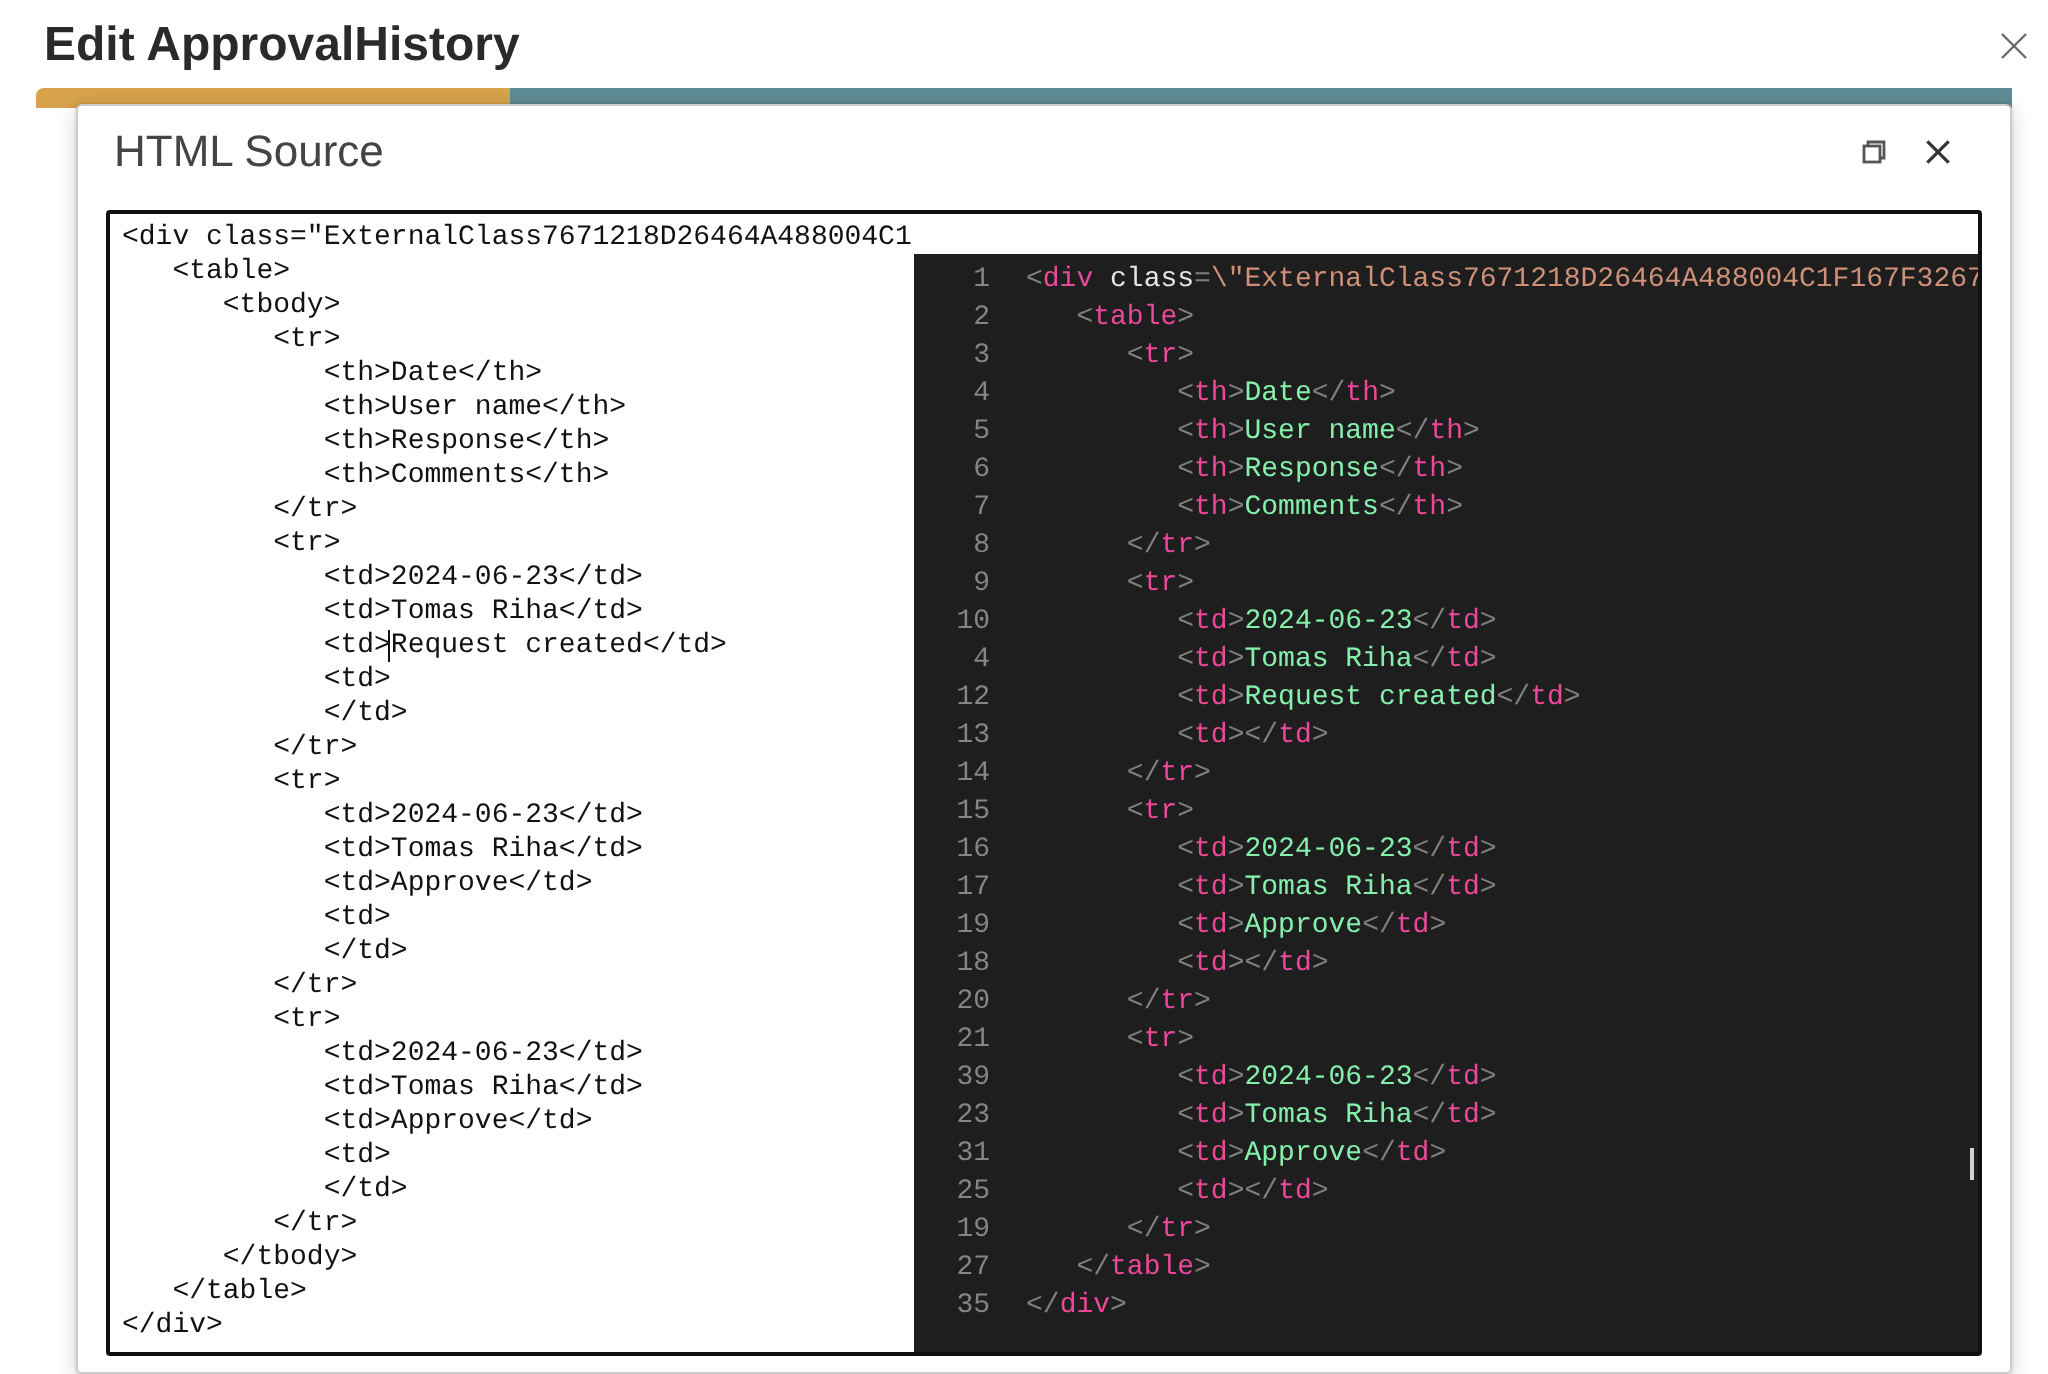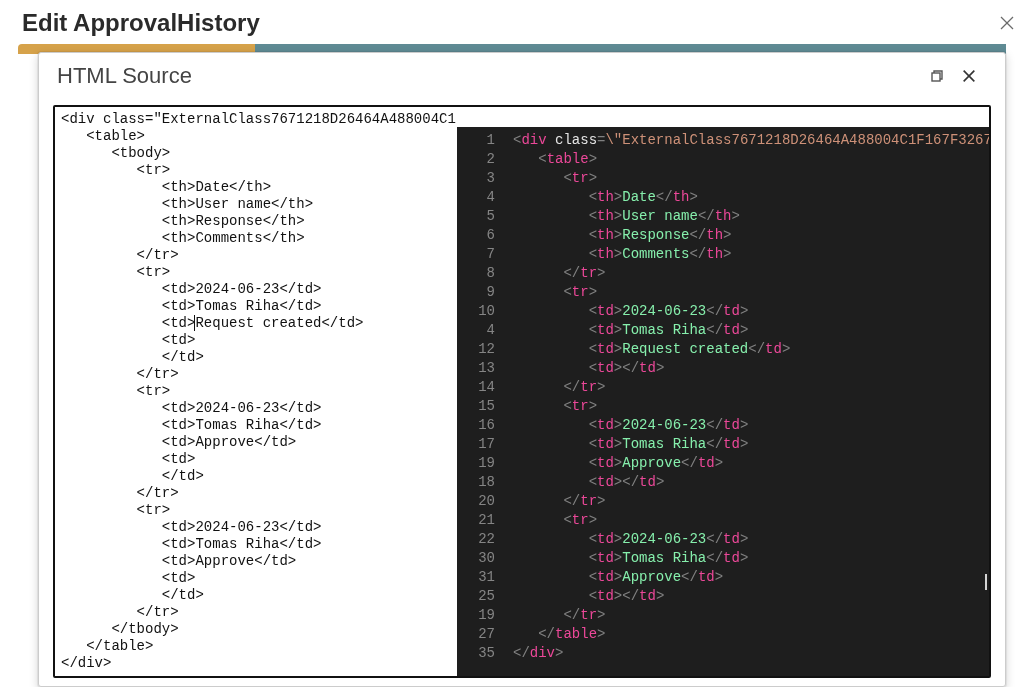--- a/index.html
+++ b/index.html
@@ -186,22 +186,22 @@
             <div>12</div>
             <div>13</div>
             <div>14</div>
             <div>15</div>
             <div>16</div>
             <div>17</div>
             <div>19</div>
             <div>18</div>
             <div>20</div>
             <div>21</div>
-            <div>22</div>
-            <div>30</div>
+            <div>39</div>
+            <div>23</div>
             <div>31</div>
             <div>25</div>
             <div>19</div>
             <div>27</div>
             <div>35</div>
           </div>
         <div class="code" id="code"><div><span class="tok-punc">&lt;</span><span class="tok-tag">div</span> <span class="tok-attrn">class</span><span class="tok-punc">=</span><span class="tok-attrv">\"ExternalClass7671218D26464A488004C1F167F32671\"</span></div><div>   <span class="tok-punc">&lt;</span><span class="tok-tag">table</span><span class="tok-punc">&gt;</span></div><div>      <span class="tok-punc">&lt;</span><span class="tok-tag">tr</span><span class="tok-punc">&gt;</span></div><div>         <span class="tok-punc">&lt;</span><span class="tok-tag">th</span><span class="tok-punc">&gt;</span><span class="tok-text">Date</span><span class="tok-punc">&lt;/</span><span class="tok-tag">th</span><span class="tok-punc">&gt;</span></div><div>         <span class="tok-punc">&lt;</span><span class="tok-tag">th</span><span class="tok-punc">&gt;</span><span class="tok-text">User name</span><span class="tok-punc">&lt;/</span><span class="tok-tag">th</span><span class="tok-punc">&gt;</span></div><div>         <span class="tok-punc">&lt;</span><span class="tok-tag">th</span><span class="tok-punc">&gt;</span><span class="tok-text">Response</span><span class="tok-punc">&lt;/</span><span class="tok-tag">th</span><span class="tok-punc">&gt;</span></div><div>         <span class="tok-punc">&lt;</span><span class="tok-tag">th</span><span class="tok-punc">&gt;</span><span class="tok-text">Comments</span><span class="tok-punc">&lt;/</span><span class="tok-tag">th</span><span class="tok-punc">&gt;</span></div><div>      <span class="tok-punc">&lt;/</span><span class="tok-tag">tr</span><span class="tok-punc">&gt;</span></div><div>      <span class="tok-punc">&lt;</span><span class="tok-tag">tr</span><span class="tok-punc">&gt;</span></div><div>         <span class="tok-punc">&lt;</span><span class="tok-tag">td</span><span class="tok-punc">&gt;</span><span class="tok-text">2024-06-23</span><span class="tok-punc">&lt;/</span><span class="tok-tag">td</span><span class="tok-punc">&gt;</span></div><div>         <span class="tok-punc">&lt;</span><span class="tok-tag">td</span><span class="tok-punc">&gt;</span><span class="tok-text">Tomas Riha</span><span class="tok-punc">&lt;/</span><span class="tok-tag">td</span><span class="tok-punc">&gt;</span></div><div>         <span class="tok-punc">&lt;</span><span class="tok-tag">td</span><span class="tok-punc">&gt;</span><span class="tok-text">Request created</span><span class="tok-punc">&lt;/</span><span class="tok-tag">td</span><span class="tok-punc">&gt;</span></div><div>         <span class="tok-punc">&lt;</span><span class="tok-tag">td</span><span class="tok-punc">&gt;</span><span class="tok-punc">&lt;/</span><span class="tok-tag">td</span><span class="tok-punc">&gt;</span></div><div>      <span class="tok-punc">&lt;/</span><span class="tok-tag">tr</span><span class="tok-punc">&gt;</span></div><div>      <span class="tok-punc">&lt;</span><span class="tok-tag">tr</span><span class="tok-punc">&gt;</span></div><div>         <span class="tok-punc">&lt;</span><span class="tok-tag">td</span><span class="tok-punc">&gt;</span><span class="tok-text">2024-06-23</span><span class="tok-punc">&lt;/</span><span class="tok-tag">td</span><span class="tok-punc">&gt;</span></div><div>         <span class="tok-punc">&lt;</span><span class="tok-tag">td</span><span class="tok-punc">&gt;</span><span class="tok-text">Tomas Riha</span><span class="tok-punc">&lt;/</span><span class="tok-tag">td</span><span class="tok-punc">&gt;</span></div><div>         <span class="tok-punc">&lt;</span><span class="tok-tag">td</span><span class="tok-punc">&gt;</span><span class="tok-text">Approve</span><span class="tok-punc">&lt;/</span><span class="tok-tag">td</span><span class="tok-punc">&gt;</span></div><div>         <span class="tok-punc">&lt;</span><span class="tok-tag">td</span><span class="tok-punc">&gt;</span><span class="tok-punc">&lt;/</span><span class="tok-tag">td</span><span class="tok-punc">&gt;</span></div><div>      <span class="tok-punc">&lt;/</span><span class="tok-tag">tr</span><span class="tok-punc">&gt;</span></div><div>      <span class="tok-punc">&lt;</span><span class="tok-tag">tr</span><span class="tok-punc">&gt;</span></div><div>         <span class="tok-punc">&lt;</span><span class="tok-tag">td</span><span class="tok-punc">&gt;</span><span class="tok-text">2024-06-23</span><span class="tok-punc">&lt;/</span><span class="tok-tag">td</span><span class="tok-punc">&gt;</span></div><div>         <span class="tok-punc">&lt;</span><span class="tok-tag">td</span><span class="tok-punc">&gt;</span><span class="tok-text">Tomas Riha</span><span class="tok-punc">&lt;/</span><span class="tok-tag">td</span><span class="tok-punc">&gt;</span></div><div>         <span class="tok-punc">&lt;</span><span class="tok-tag">td</span><span class="tok-punc">&gt;</span><span class="tok-text">Approve</span><span class="tok-punc">&lt;/</span><span class="tok-tag">td</span><span class="tok-punc">&gt;</span></div><div>         <span class="tok-punc">&lt;</span><span class="tok-tag">td</span><span class="tok-punc">&gt;</span><span class="tok-punc">&lt;/</span><span class="tok-tag">td</span><span class="tok-punc">&gt;</span></div><div>      <span class="tok-punc">&lt;/</span><span class="tok-tag">tr</span><span class="tok-punc">&gt;</span></div><div>   <span class="tok-punc">&lt;/</span><span class="tok-tag">table</span><span class="tok-punc">&gt;</span></div><div><span class="tok-punc">&lt;/</span><span class="tok-tag">div</span><span class="tok-punc">&gt;</span></div></div>
         <div class="right-caret"></div>
       </div>
     </div>

